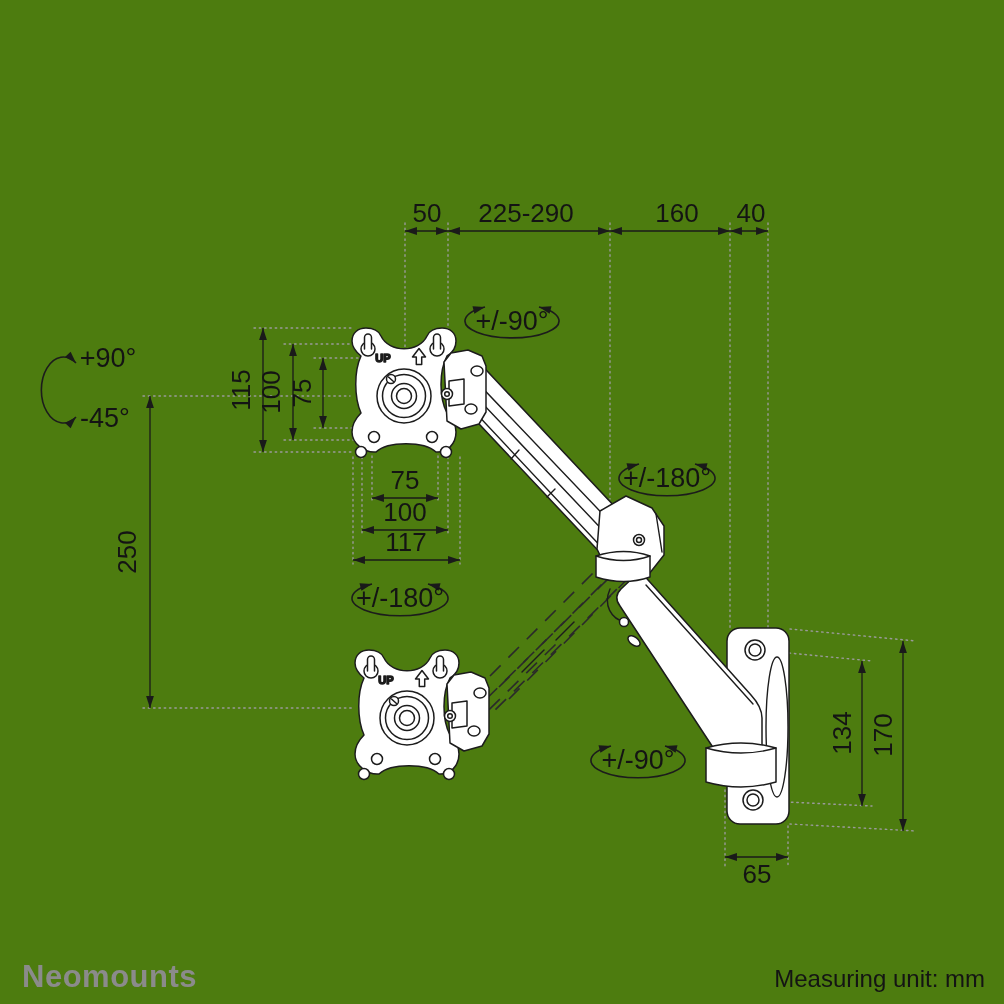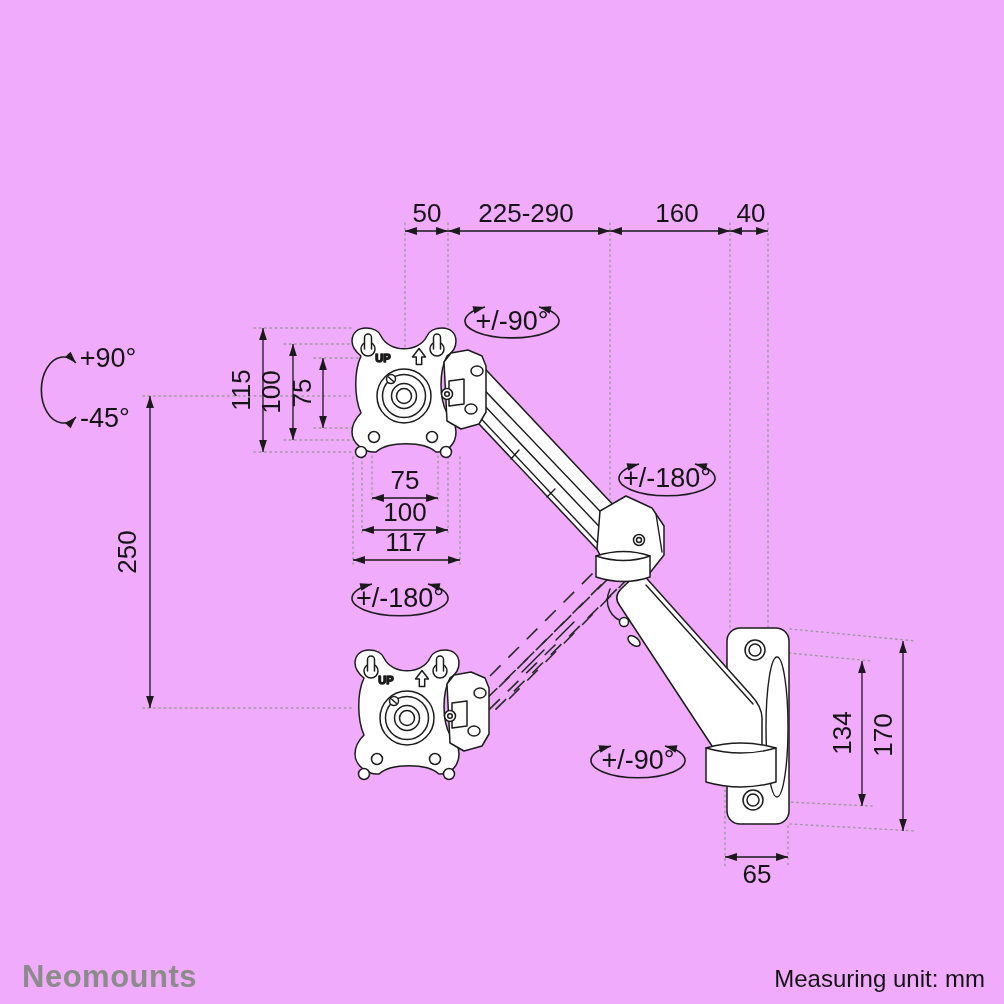--- a/index.html
+++ b/index.html
@@ -1,16 +1,16 @@
 <!DOCTYPE html>
 <html><head>
 <meta charset="utf-8">
 <style>
   html,body{margin:0;padding:0;background:#fff;}
-  .canvas{position:relative;width:1004px;height:1004px;background:#f0abfc;overflow:hidden;text-align:right;}
+  .canvas{position:relative;width:1004px;height:1004px;background:#4d7c0f;overflow:hidden;text-align:right;}
   svg{display:block;}
   text{font-family:"Liberation Sans", sans-serif;fill:#141414;}
   .dim{font-size:26px;}
   .ang{font-size:27px;}
   .up{font-size:11px;font-weight:700;}
   .brand{font-size:31px;font-weight:600;fill:#8b8b8b;letter-spacing:.5px;}
   .unit{font-size:24px;}
   .dl{stroke:#1a1a1a;stroke-width:1.3;fill:none;}
   .dot{stroke:#9a9a9a;stroke-width:1.4;fill:none;stroke-dasharray:1.5 3.8;stroke-linecap:round;}
   .dr{stroke:#1c1c1c;stroke-width:1.5;fill:#fff;stroke-linejoin:round;stroke-linecap:round;}

